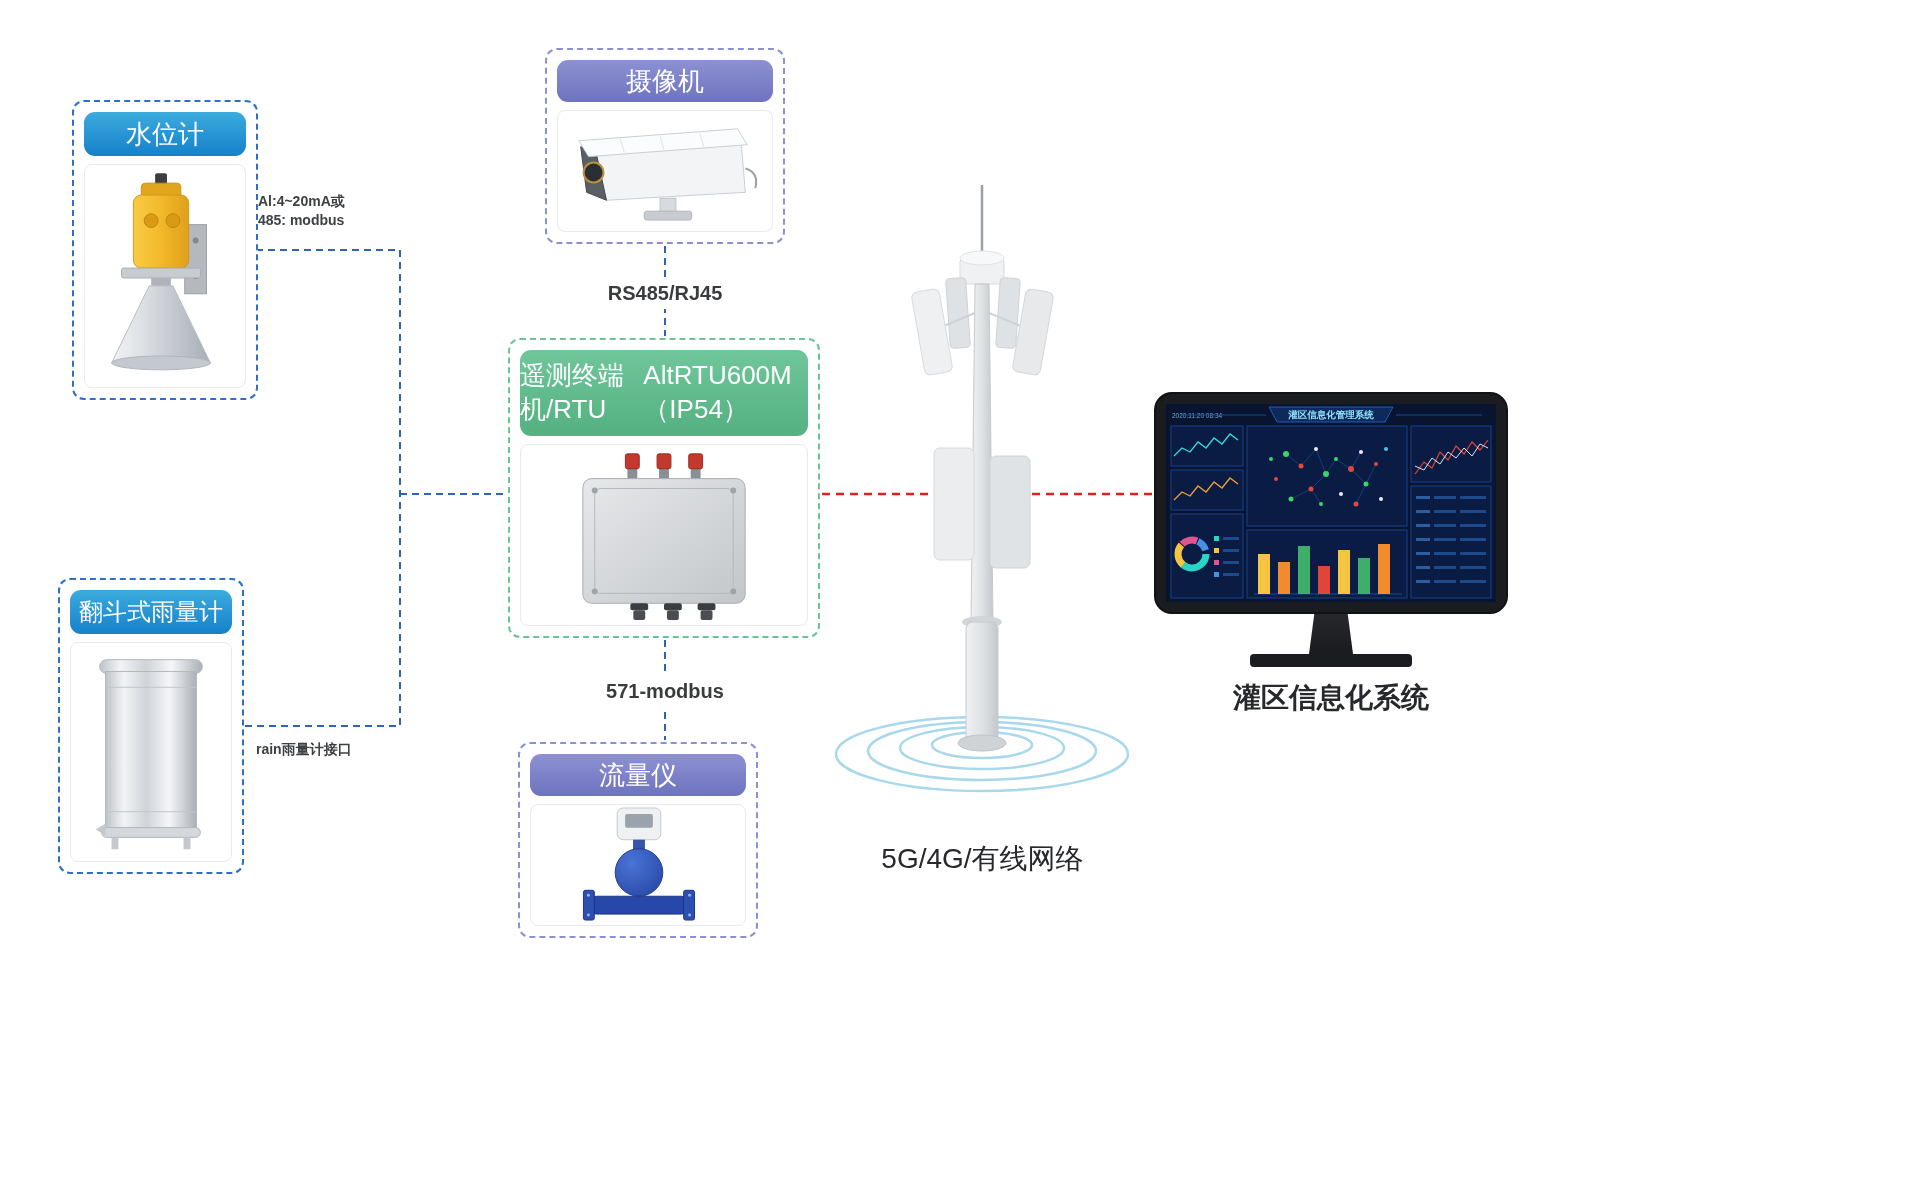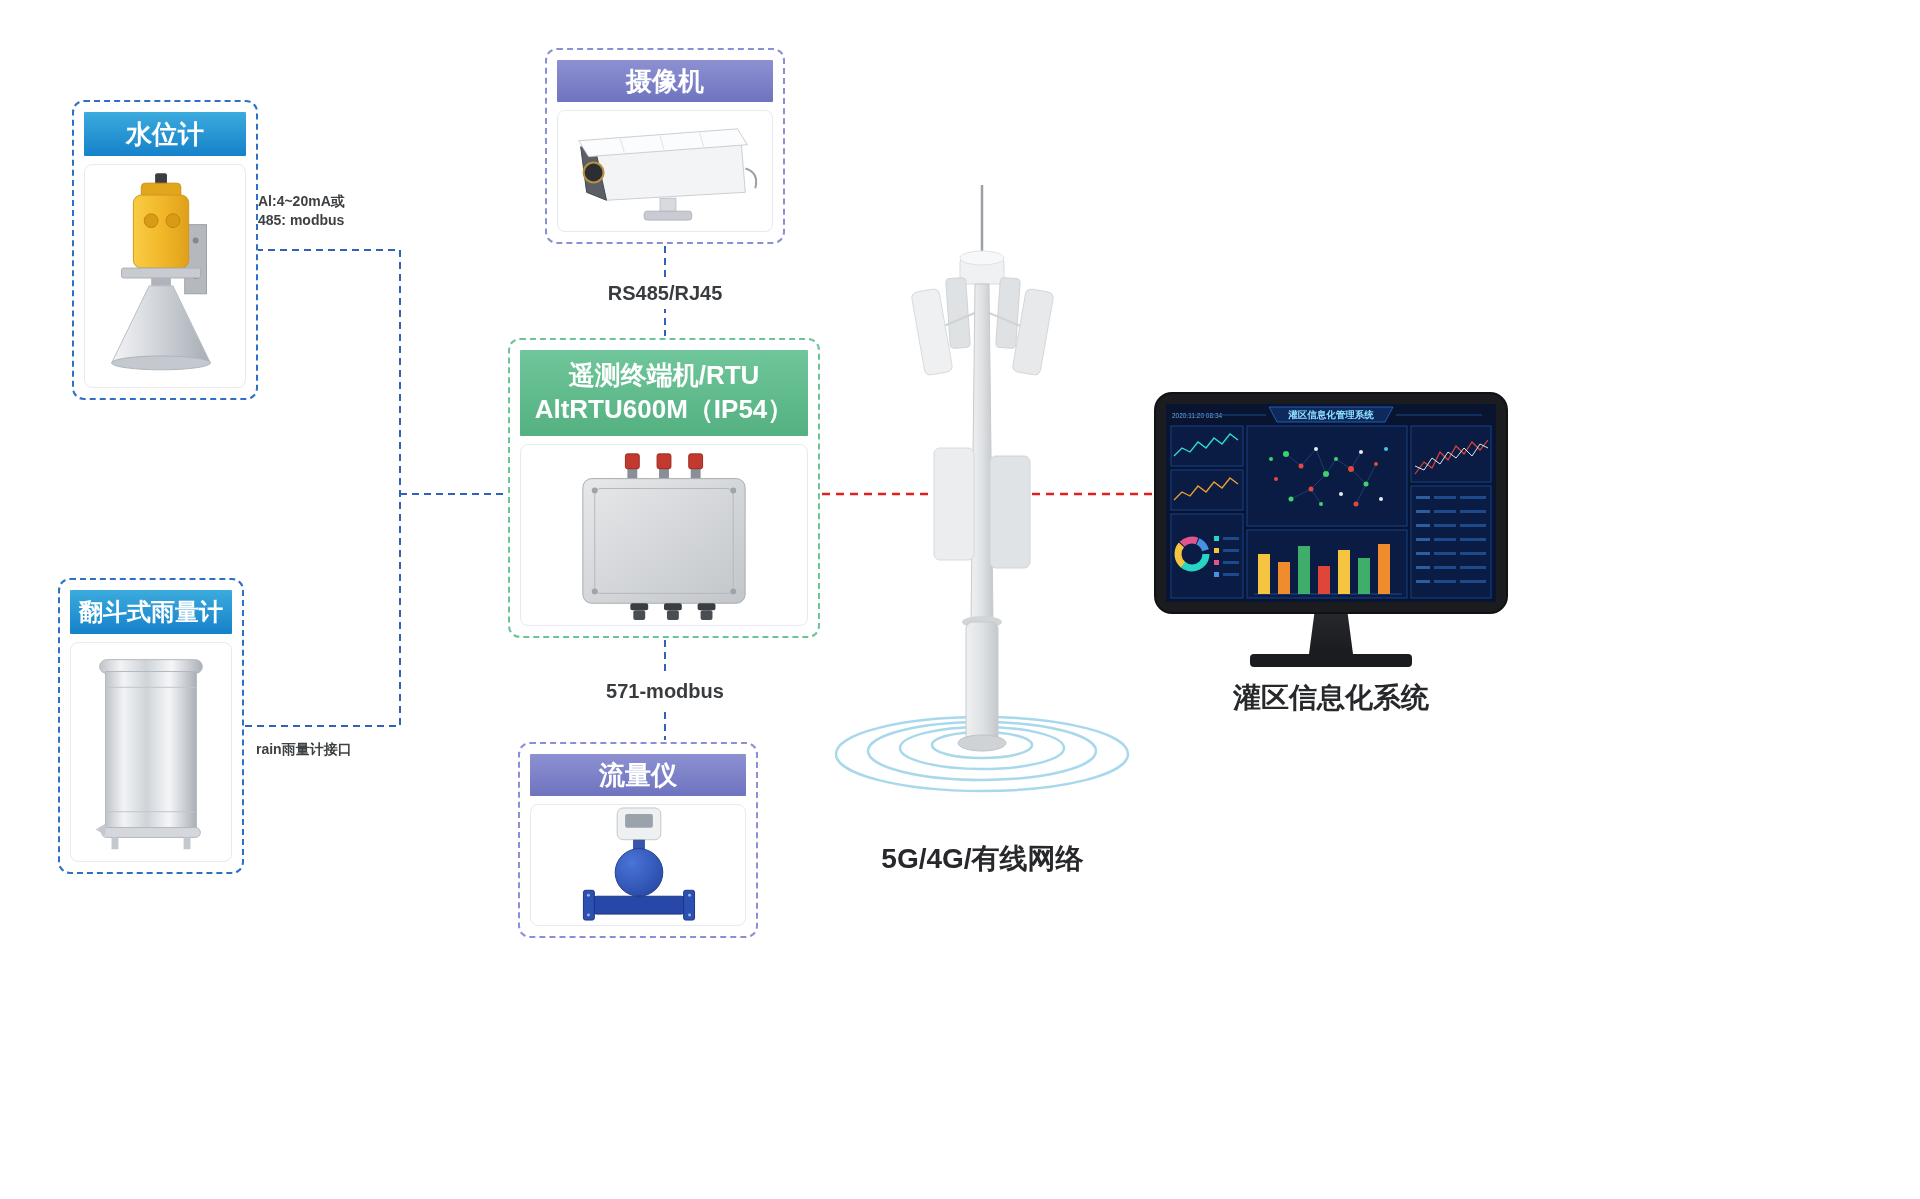--- a/index.html
+++ b/index.html
@@ -3,29 +3,29 @@
 <meta charset="utf-8">
 <style>
   *{margin:0;padding:0;box-sizing:border-box}
   html,body{width:1920px;height:1199px;background:#ffffff;font-family:"Liberation Sans","DejaVu Sans",sans-serif;overflow:hidden}
   .canvas{position:relative;width:1920px;height:1199px;background:#ffffff}
   .wires{position:absolute;left:0;top:0;pointer-events:none}
   .node{position:absolute;background:#fff;border-radius:12px;padding:10px;display:flex;flex-direction:column;gap:8px}
   .node.blue{border:2px dashed #2f6fc6}
   .node.purple{border:2px dashed #8b90d4}
   .node.green{border:2px dashed #6cc496}
-  .node-header{border-radius:1px;color:#fff;font-weight:700;font-size:26px;display:flex;align-items:center;justify-content:center;text-align:left;flex:none}
+  .node-header{border-radius:11px;color:#fff;font-weight:400;font-size:26px;display:flex;align-items:center;justify-content:center;text-align:left;flex:none}
   .h-blue{background:linear-gradient(180deg,#3cabdd,#1581ca);height:44px}
   .h-purple{background:linear-gradient(180deg,#8d91d2,#6e73bf);height:42px}
-  .h-green{background:linear-gradient(180deg,#6fc69a,#54b181);flex-direction:column;line-height:1.3;padding:9px 0;height:auto}
+  .h-green{background:linear-gradient(180deg,#6fc69a,#54b181);flex-direction:row;line-height:1.3;padding:9px 0;height:auto}
   .node-body{flex:1;border:1px solid #e7eaee;border-radius:8px;display:flex;align-items:center;justify-content:center;overflow:hidden;background:#fff}
   .node-body svg{display:block}
   .link-label{position:absolute;font-weight:700;color:#3e4144;font-size:14px;line-height:1.35}
   .link-label.center{text-align:center;background:#fff;font-size:20px;padding:2px 8px;color:#393c3f}
-  .caption{position:absolute;font-weight:700;color:#26282b;font-size:28px;text-align:center}
+  .caption{position:absolute;font-weight:400;color:#26282b;font-size:28px;text-align:center}
   .tower-wrap{position:absolute;left:830px;top:180px;width:305px;height:650px}
   .monitor{position:absolute;left:1155px;top:392px;width:352px;display:flex;flex-direction:column;align-items:center}
   .screen-frame{background:#1a1c1f;border-radius:18px;padding:10px;border:2px solid #101214}
   .screen{background:#081430;width:330px;height:198px;display:block;border-radius:2px}
   .neck{width:44px;height:40px;background:linear-gradient(180deg,#26282b,#191b1e);clip-path:polygon(12% 0,88% 0,100% 100%,0 100%)}
   .base{width:162px;height:13px;background:#1a1c1f;border-radius:4px}
   .monitor-caption{margin-top:12px;font-weight:700;color:#26282b;font-size:28px}
 </style>
 </head>
 <body>

